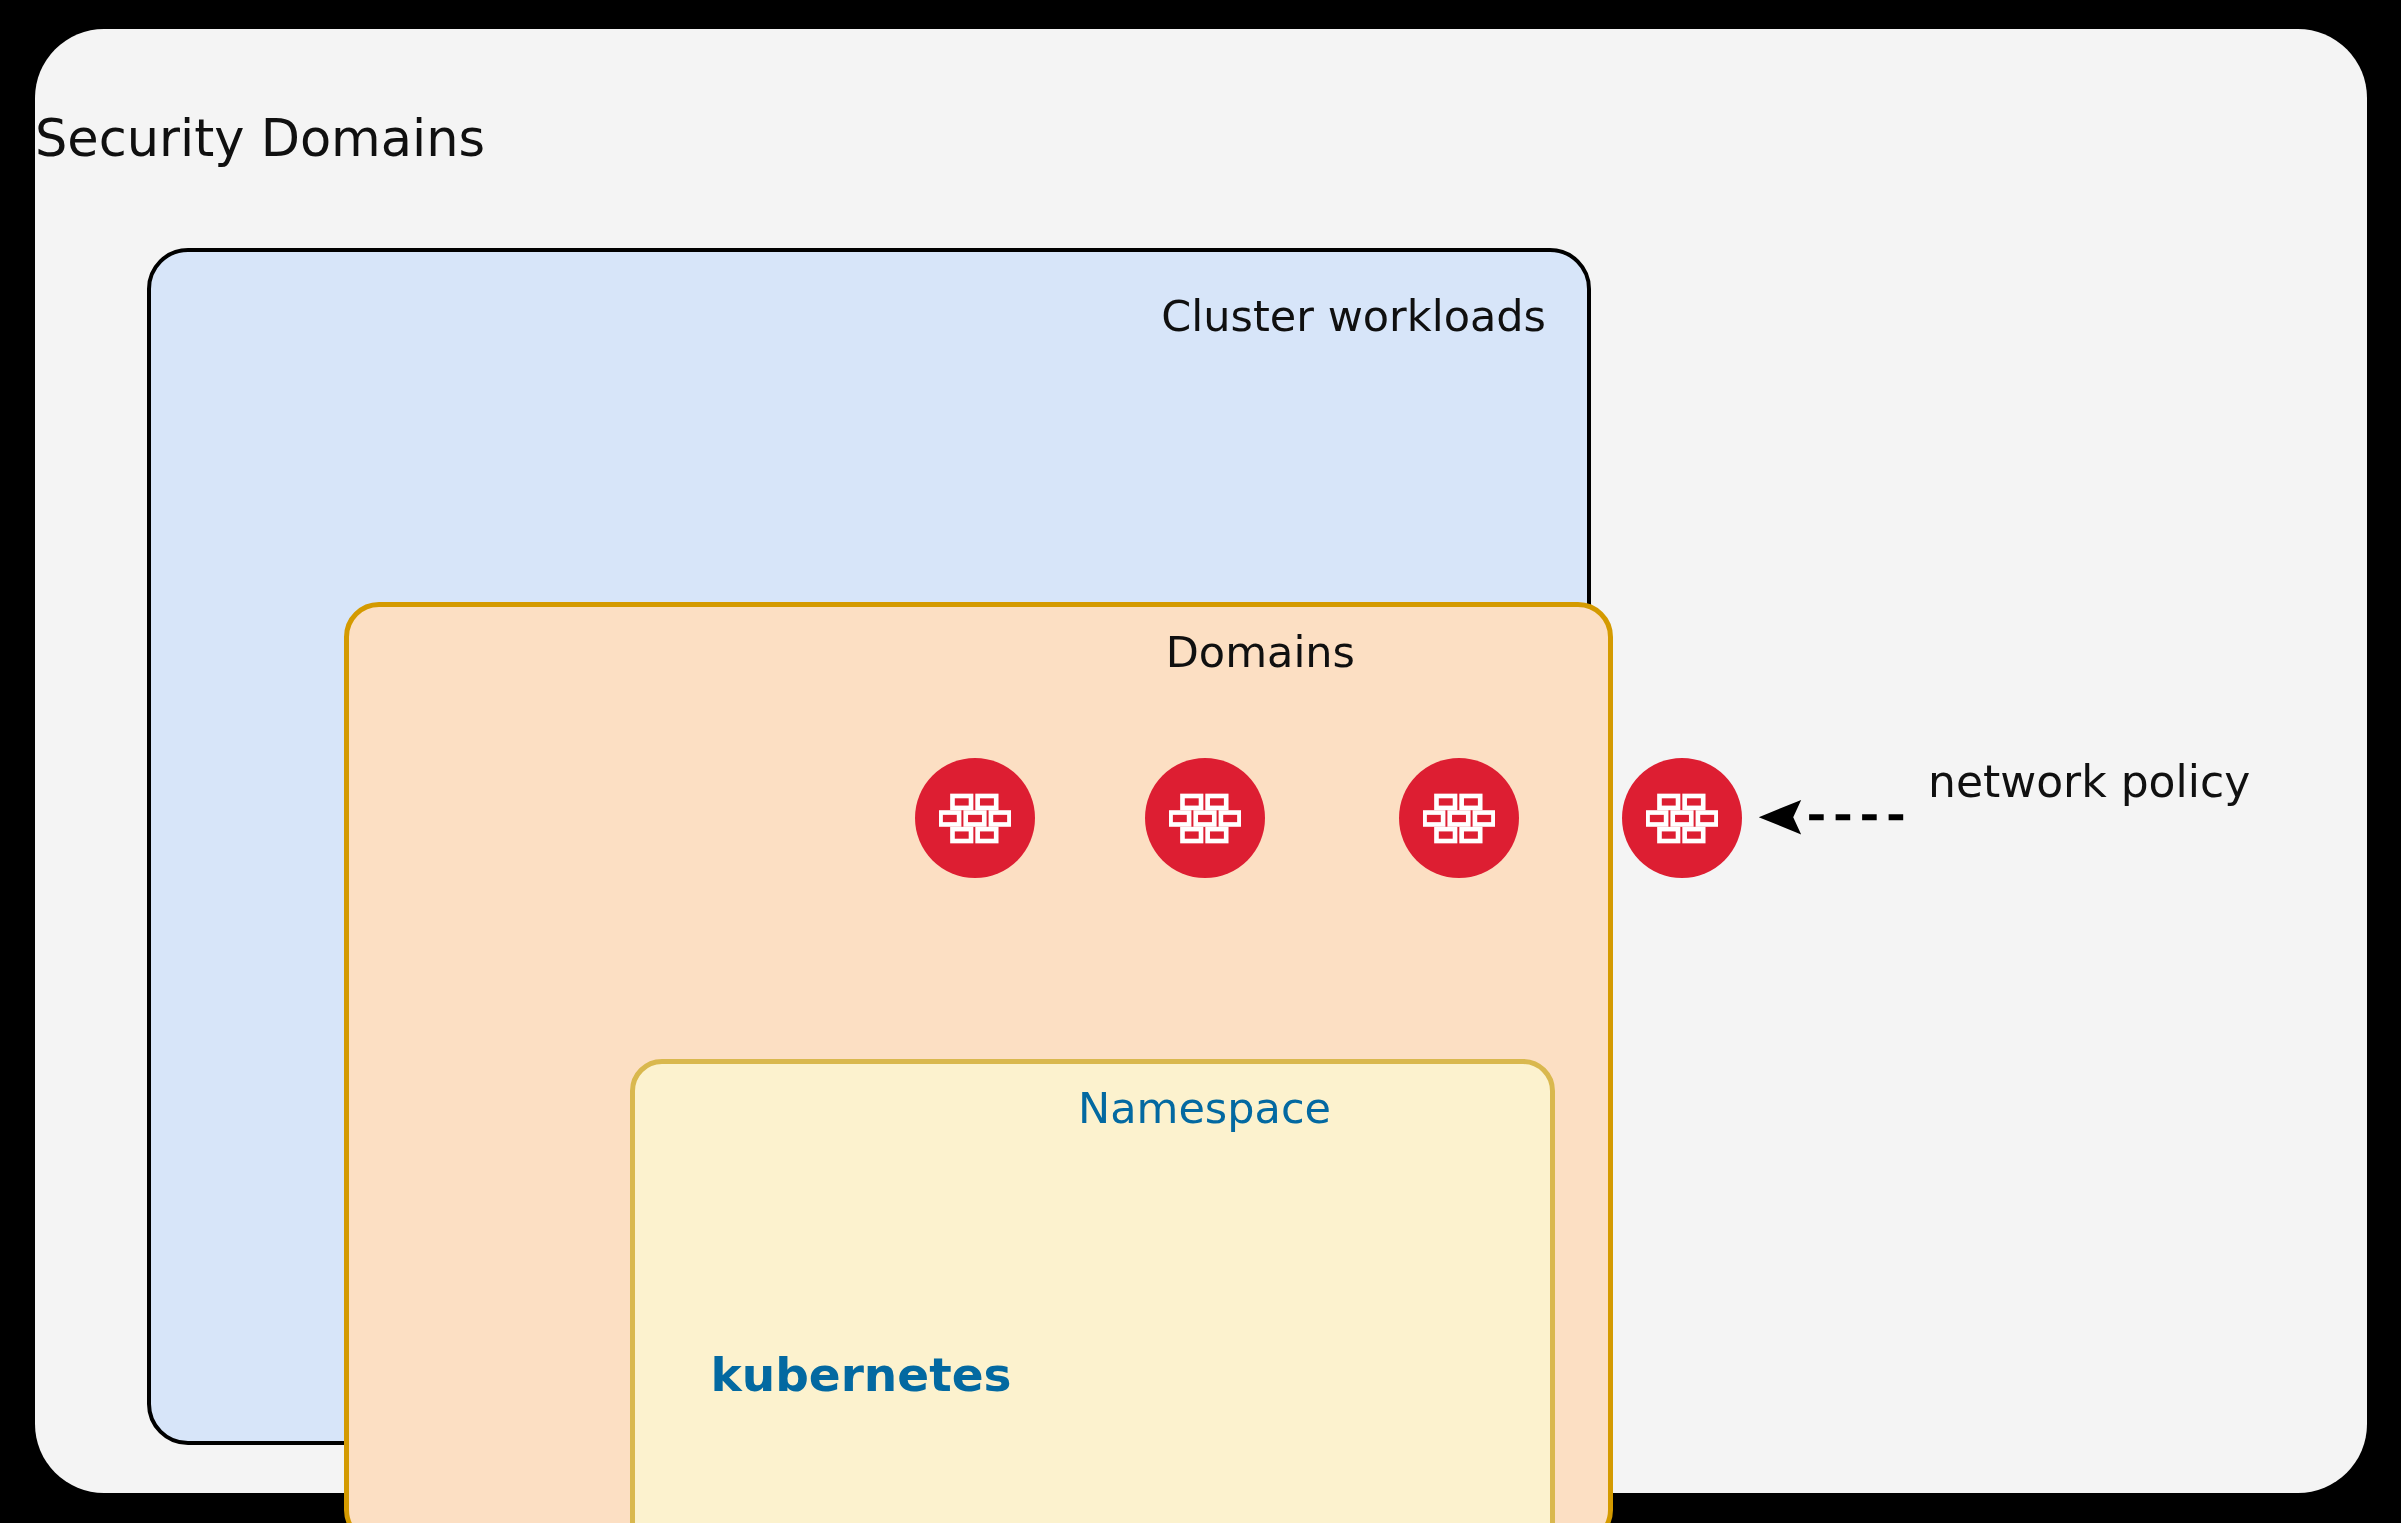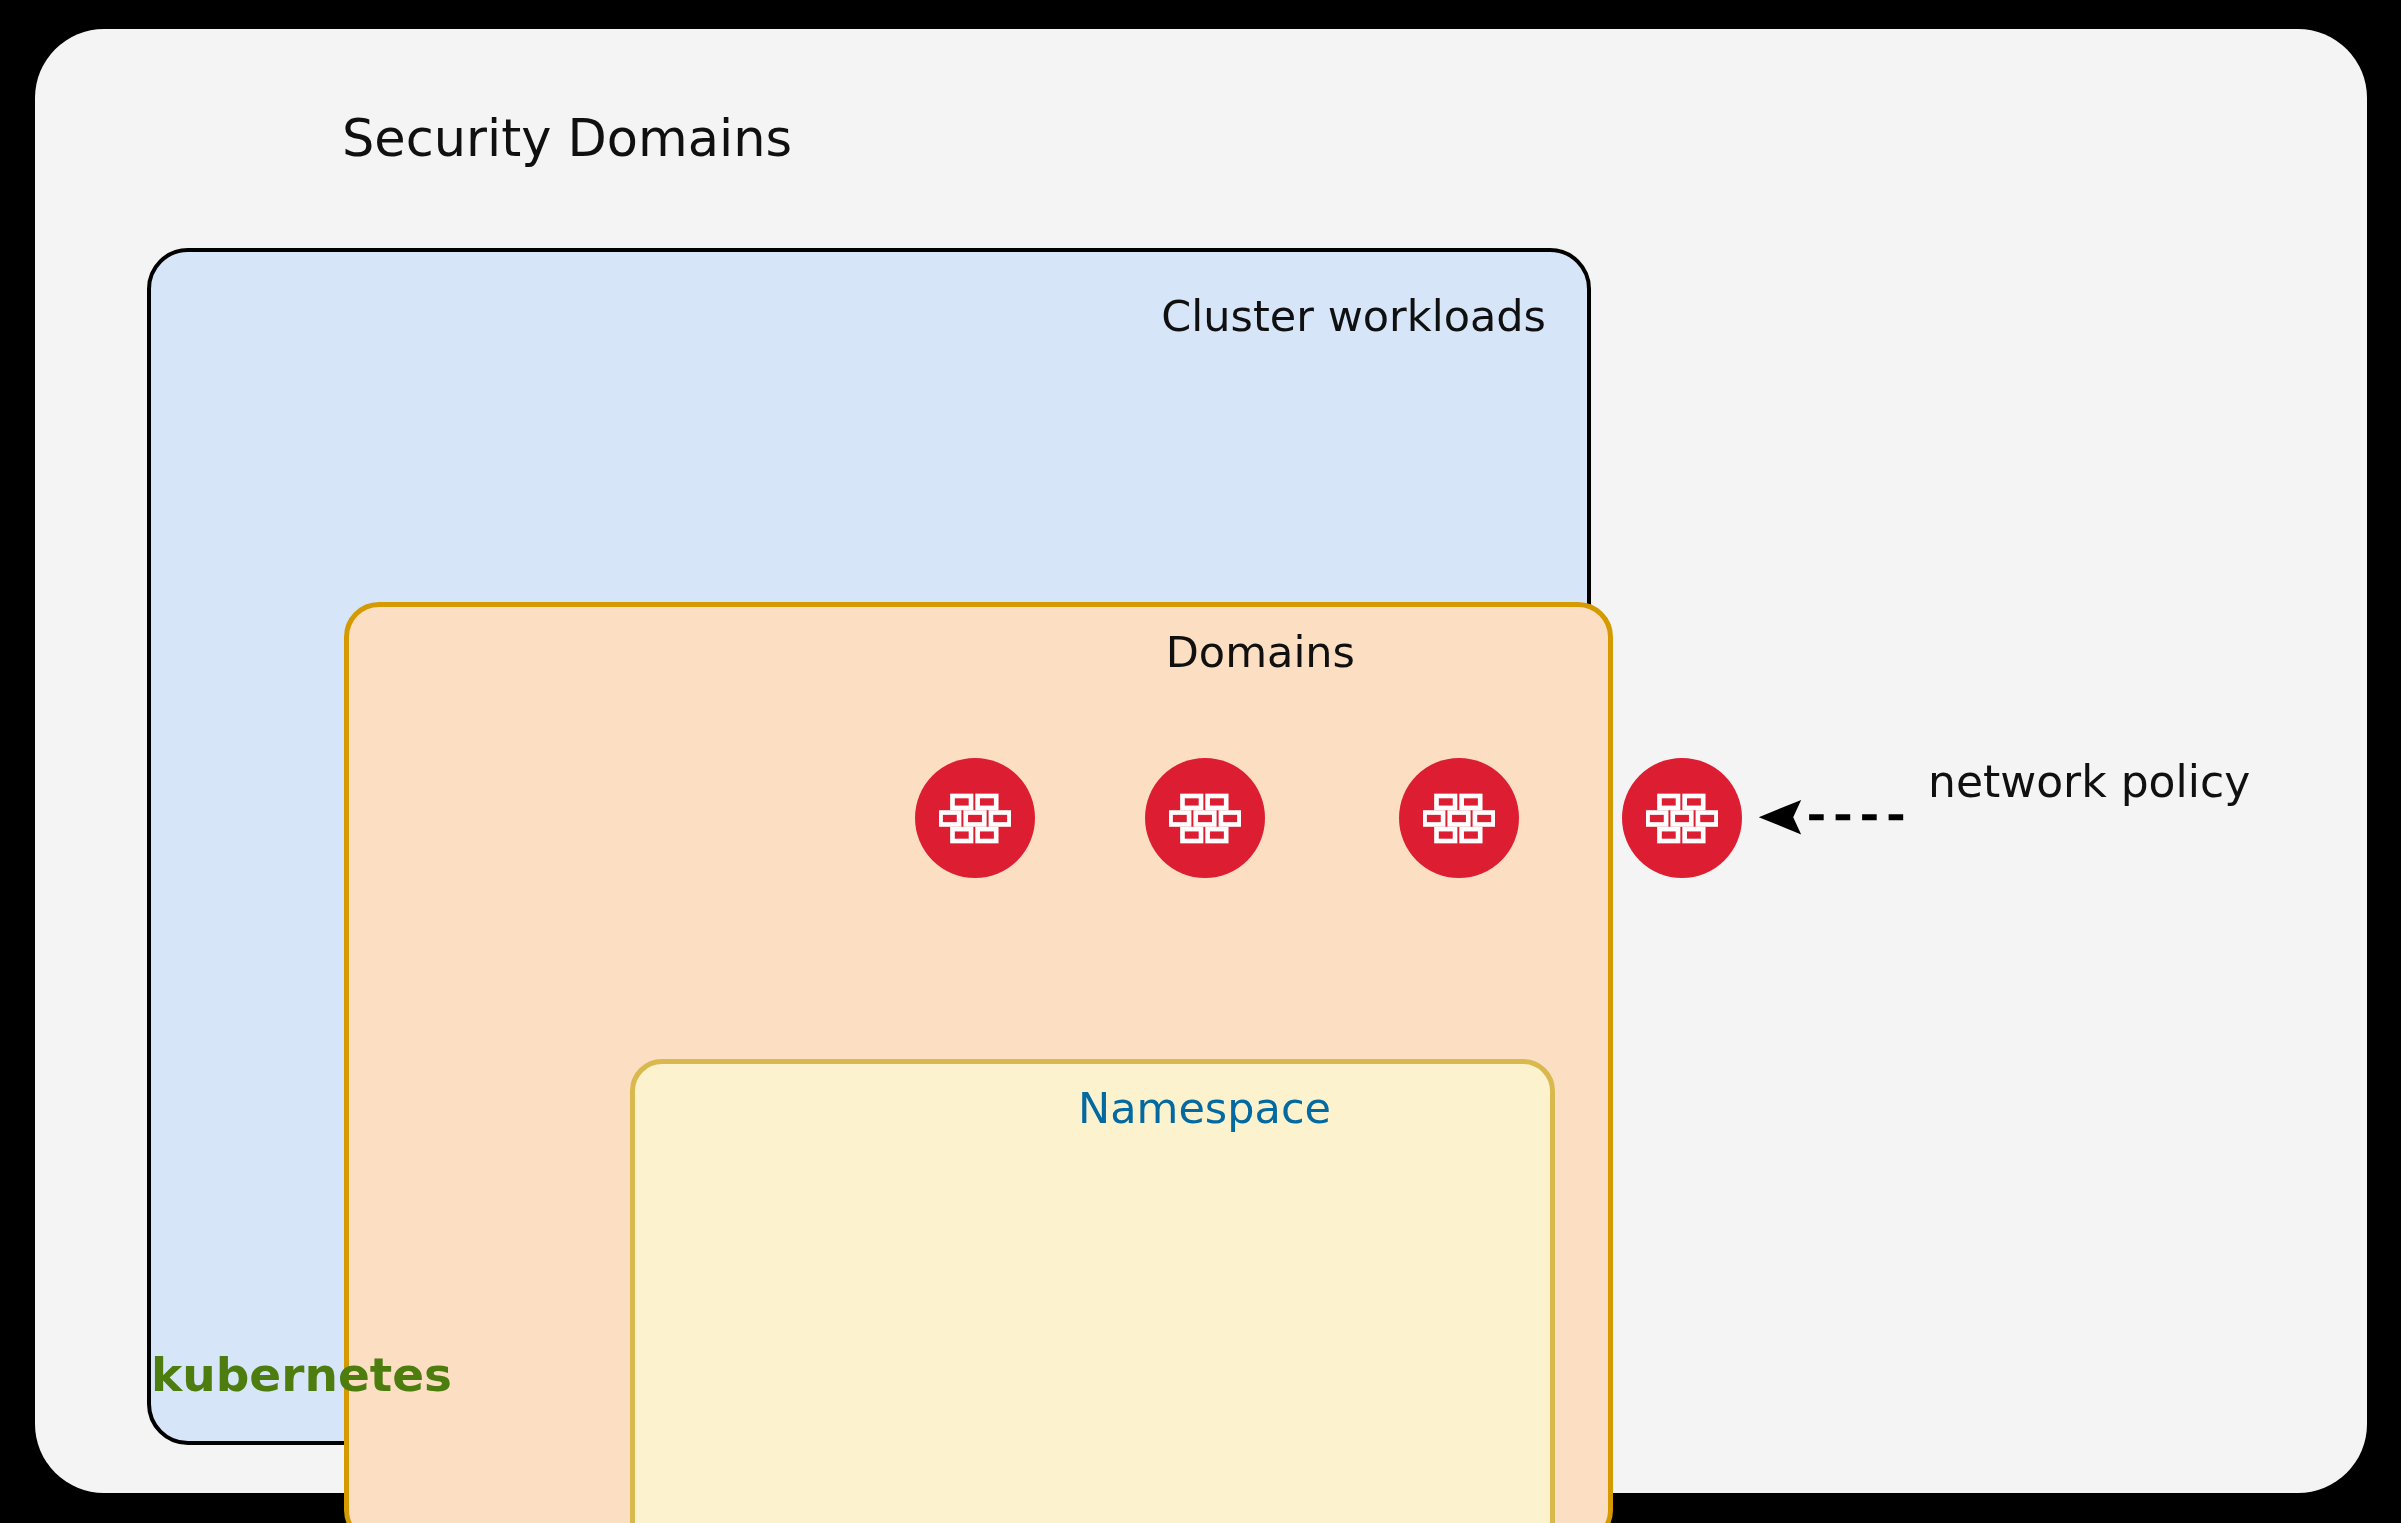--- a/index.html
+++ b/index.html
@@ -29,21 +29,21 @@
     height: 1464px;
     background: #F4F4F4;
     border-radius: 69px;
     box-sizing: border-box;
   }
   .title-security-domains {
     position: absolute;
     left: 0;
     top: 80px;
     width: 1064px;
-    text-align: center;
+    text-align: left;
     font-size: 51px;
     color: #101010;
     letter-spacing: 0px;
     white-space: nowrap;
   }
 
   
   .cluster-box {
     position: absolute;
     left: 112px;
@@ -61,24 +61,24 @@
     top: 39px;
     font-size: 43px;
     color: #101010;
     white-space: nowrap;
   }
   .label-kubernetes {
     position: absolute;
     left: 0;
     right: 16px;
     bottom: 39px;
-    text-align: left;
+    text-align: center;
     font-size: 47px;
     font-weight: bold;
-    color: #4d7c0f;
+    color: #0369a1;
     white-space: nowrap;
     font-family: "DejaVu Sans", sans-serif;
   }
 
   
   .tenant-box {
     position: absolute;
     left: 193px;
     top: 350px;
     width: 1269px;

